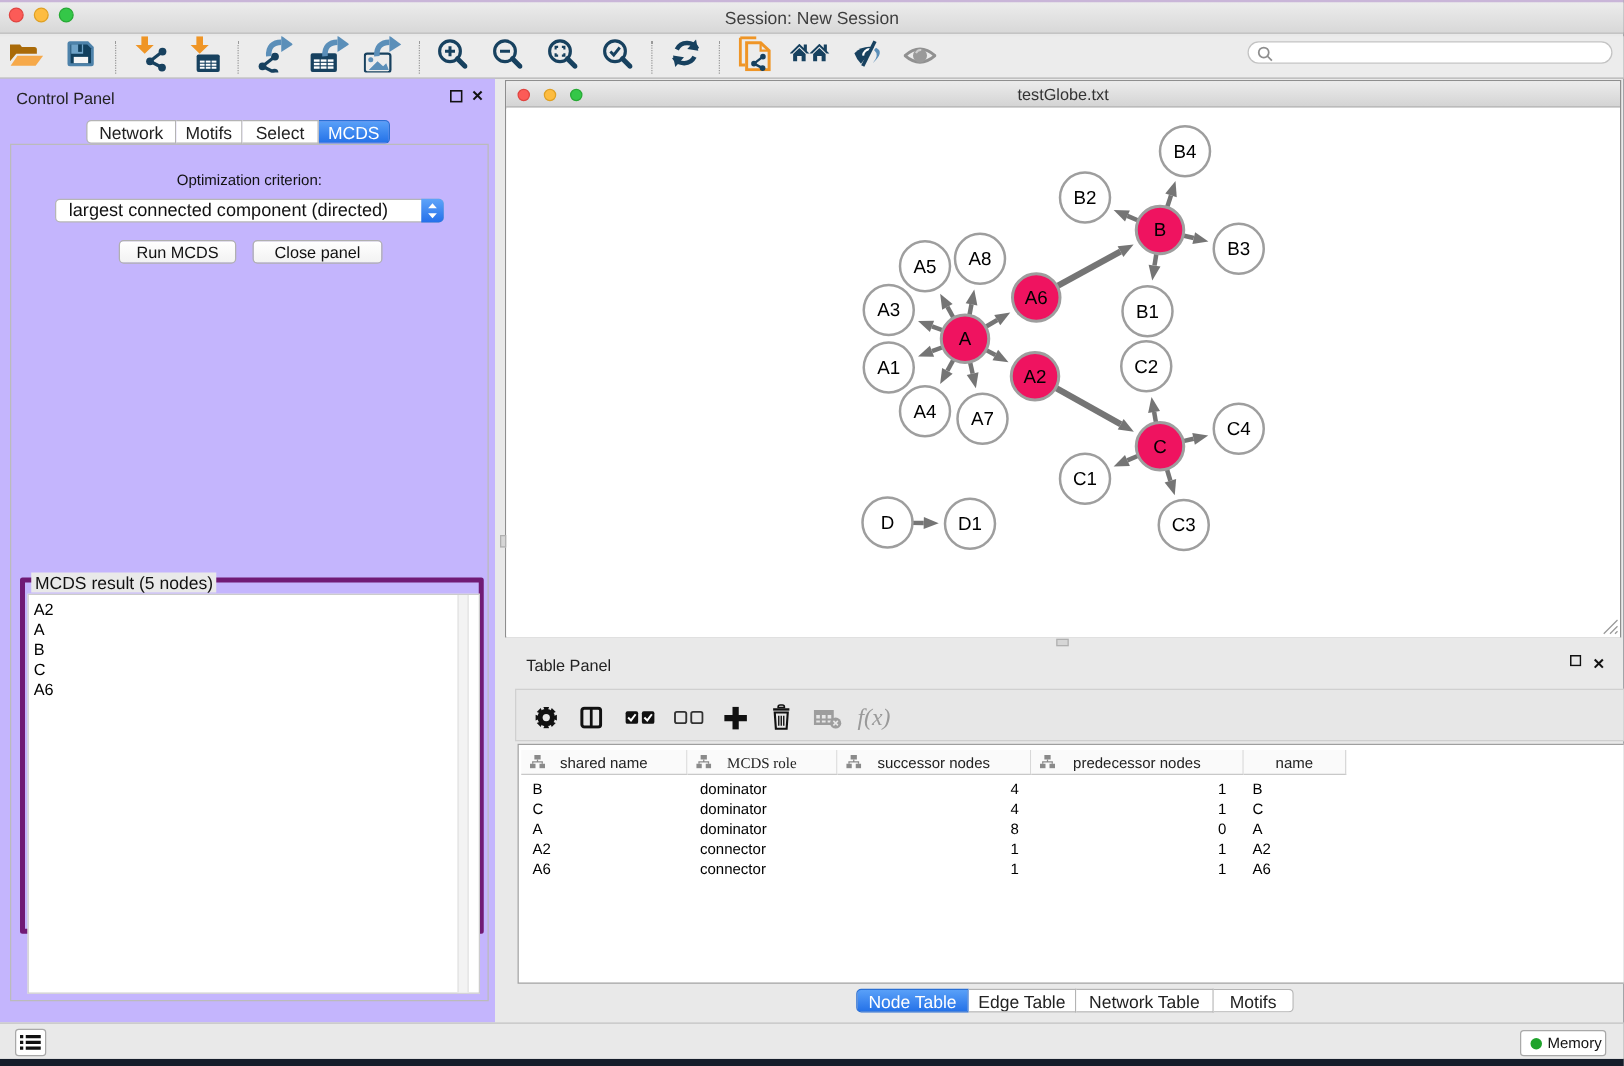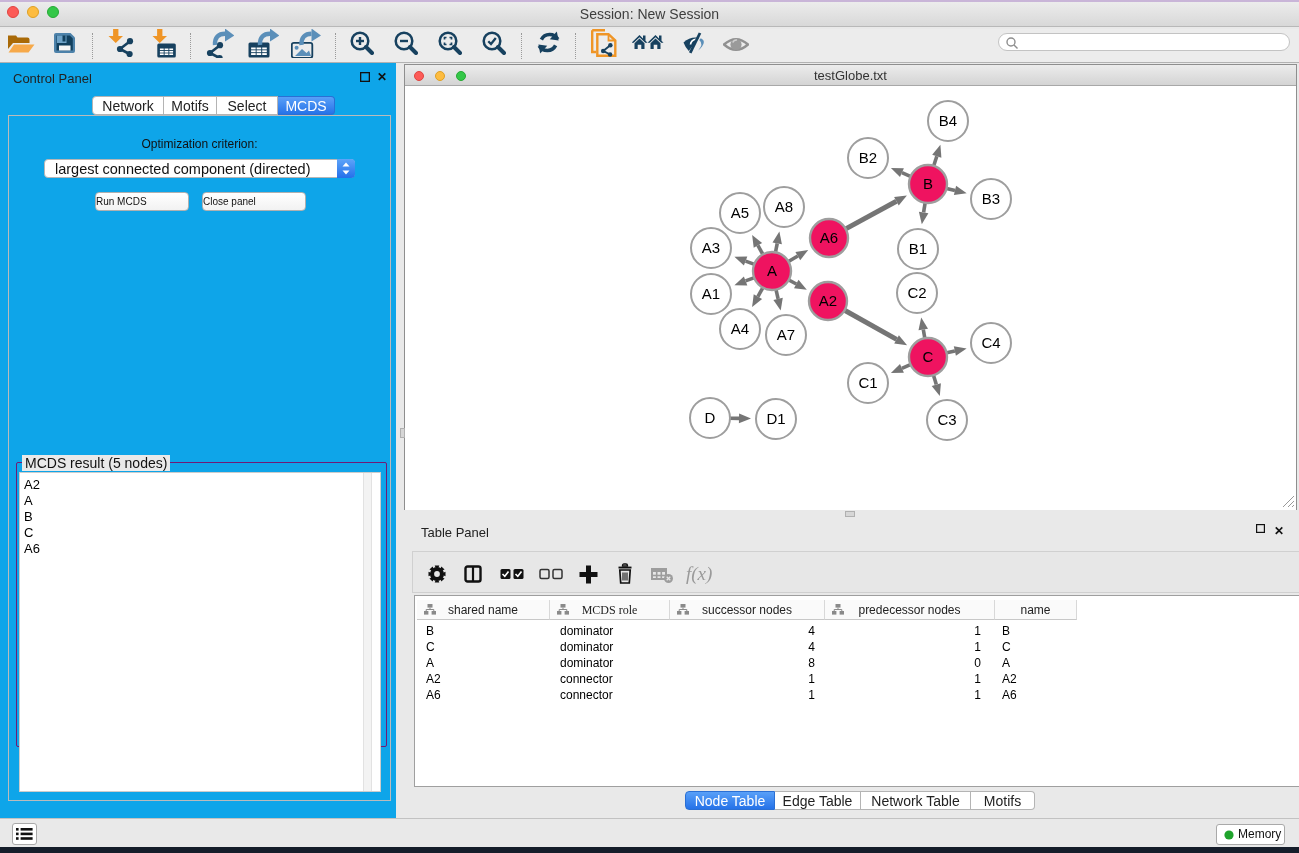--- a/index.html
+++ b/index.html
@@ -14,34 +14,34 @@
   background:linear-gradient(#ececec,#d8d8d8); border-bottom:1px solid #b8b8b8;
   text-align:center; font-size:14px; color:#3e3e3e; line-height:25px; }
 .tl { position:absolute; width:12px; height:12px; border-radius:50%; top:4px; }
 #toolbar { position:absolute; left:0; top:29px; width:1299px; height:34px; background:#ececec; border-bottom:1px solid #b2b2b2; }
 .tsep { position:absolute; top:4px; height:26px; width:0; border-left:1px dotted #9a9a9a; }
 
 #search { position:absolute; left:998px; top:33px; width:292px; height:18px; background:#fff;
   border:1px solid #c3c3c3; border-radius:9px; }
 
 
-#cp { position:absolute; left:0; top:63px; width:396px; height:755px; background:#0ea5e9;text-decoration:underline; }
+#cp { position:absolute; left:0; top:63px; width:396px; height:755px; background:#c4b5fd;text-decoration:underline; }
 #cp-head { position:absolute; left:13px; top:8px; font-size:13px; color:#222; }
 .winbtn { position:absolute; top:72px; font-size:12px; color:#111; }
 .tabs { position:absolute; display:flex; font-size:14px; color:#222; }
 .tab { background:#fff; border:1px solid #b4b4b4; border-left:none; height:19px; line-height:18px; text-align:center; white-space:nowrap; overflow:hidden; }
 .tab:first-child { border-left:1px solid #b4b4b4; border-radius:4px 0 0 4px; }
 .tab:last-child { border-radius:0 4px 4px 0; }
 .tab.sel { background:linear-gradient(#59a0f8,#2572e8); color:#fff; border-color:#2a6fd4; }
 #cp-body { position:absolute; left:8px; top:52px; width:383px; height:686px; border:1px solid #bbb; }
 #optlabel { position:absolute; left:0; top:21px; width:100%; text-align:center; font-size:12px; color:#111; }
 #combo { position:absolute; left:35px; top:43px; width:311px; height:19px; background:#fff; border:1px solid #b6b6b6; border-radius:4px; font-size:14.5px; color:#111; line-height:18px; padding-left:10px; }
 #combo .step { position:absolute; right:-1px; top:-1px; width:18px; height:19px; border-radius:0 4px 4px 0; background:linear-gradient(#5ea4f9,#2470ea); }
-.btn { position:absolute; background:linear-gradient(#ffffff,#f2f2f2); border:1px solid #b0b0b0; border-radius:4px; font-size:10px; color:#111; text-align:left; height:19px; line-height:17px; }
-#fieldset { position:absolute; left:7px; top:346px; width:371px; height:285px; border:1px solid #701a75; border-radius:2px; }
+.btn { position:absolute; background:linear-gradient(#ffffff,#f2f2f2); border:1px solid #b0b0b0; border-radius:4px; font-size:13px; color:#111; text-align:center; height:19px; line-height:17px; }
+#fieldset { position:absolute; left:7px; top:346px; width:371px; height:285px; border:4px solid #701a75; border-radius:2px; }
 #legend { position:absolute; left:5px; top:-8px; background:#e9e9e9; padding:0 3px; font-size:14px; color:#111; }
 #listarea { position:absolute; left:2px; top:9px; width:362px; height:320px; background:#fff; border:1px solid #ccc; font-size:13px; color:#000; padding-top:4px; }
 #listarea div { padding-left:4px; height:16px; line-height:16px; }
 #listarea #listscroll { position:absolute; right:8px; top:0; bottom:0; width:9px; height:auto; padding:0; background:#f3f3f3; border-left:1px solid #e2e2e2; border-right:1px solid #e2e2e2; }
 
 
 #netwin { position:absolute; left:404px; top:64px; width:893px; height:446px; background:#fff; border:1px solid #8e8e8e; }
 #nettitle { position:absolute; left:0; top:0; width:100%; height:21px; background:linear-gradient(#ececec,#d4d4d4); border-bottom:1px solid #a8a8a8; text-align:center; font-size:13px; color:#333; line-height:21px; }
 #netcanvas { position:absolute; left:0; top:22px; width:891px; height:423px; background:#fff; }
 
@@ -251,21 +251,21 @@
     </div>
 
   <div id="cp">
     <div id="cp-head">Control Panel</div>
     <div class="winbtn" style="left:360px;top:9px;">
         <svg width="10" height="10">
           <rect x="0.5" y="0.5" width="9" height="9" fill="none" stroke="#111" stroke-width="1.6"></rect>
         </svg>
       </div>
     <div class="winbtn" style="left:377px;top:7px;font-weight:bold;">✕</div>
-    <div class="tabs" style="left:92px; top:33px;">
+    <div class="tabs" style="left:69px; top:33px;">
       <div class="tab" style="width:72px;">Network</div>
       <div class="tab" style="width:53px;">Motifs</div>
       <div class="tab" style="width:61px;">Select</div>
       <div class="tab sel" style="width:57px;">MCDS</div>
     </div>
     <div id="cp-body">
       <div id="optlabel">Optimization criterion:</div>
       <div id="combo">largest connected component (directed)
         <div class="step">
             <svg width="18" height="19" viewBox="0 0 18 19">

